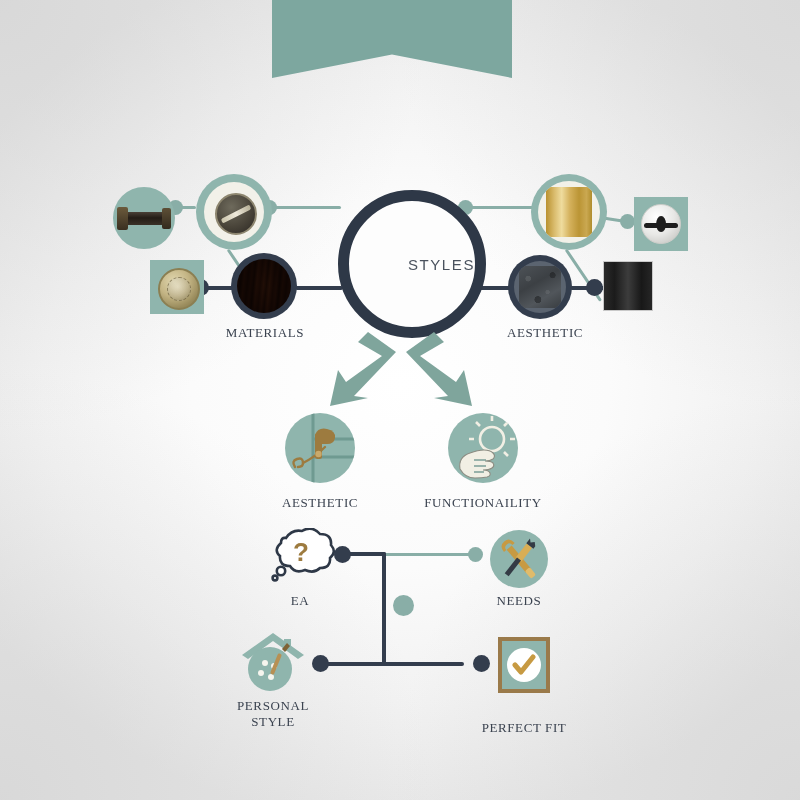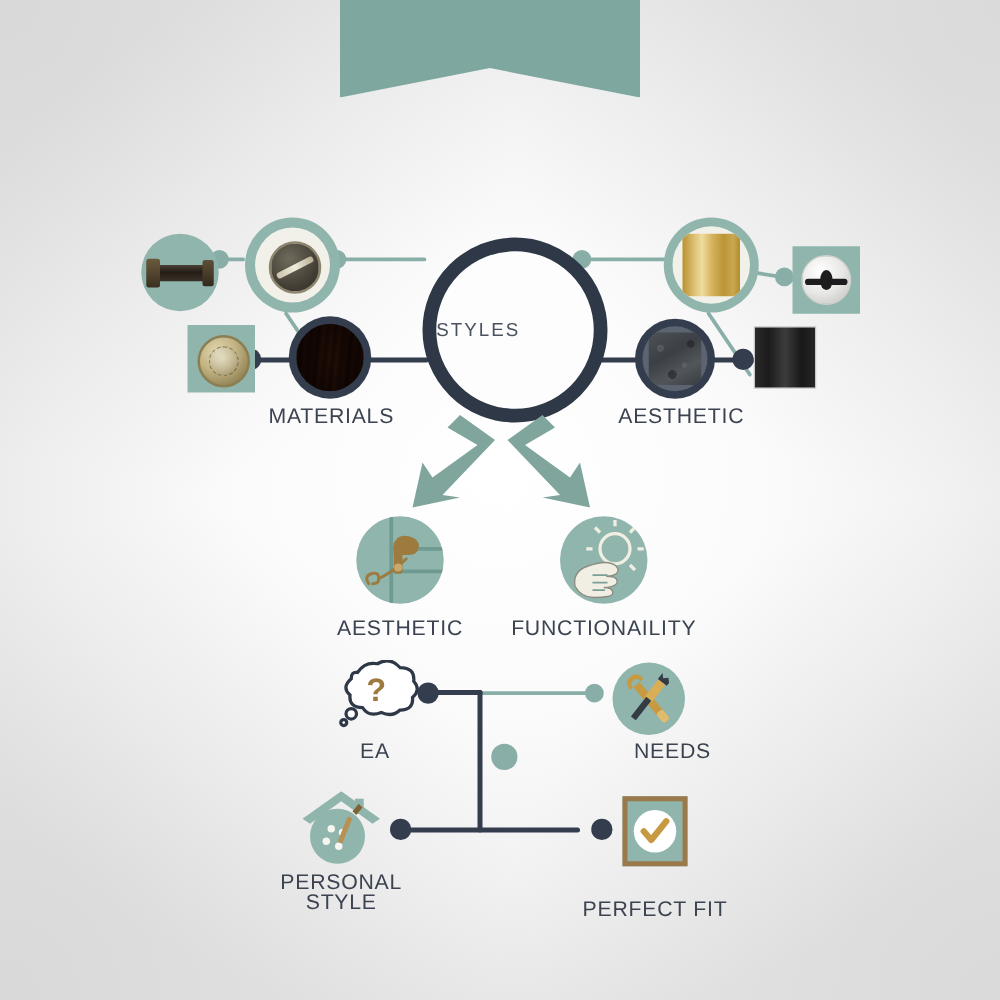--- a/index.html
+++ b/index.html
@@ -27,21 +27,21 @@
   
   .ribbon{
     left:272px;top:-6px;width:240px;height:84px;
     background:#7da79f;
     clip-path:polygon(0 0,100% 0,100% 100%,50% 72%,0 100%);
   }
 
   
   .lbl{
     color:#3b4350;letter-spacing:.6px;text-align:center;
-    font-size:17px;line-height:16px;white-space:pre-line;
+    font-size:13px;line-height:16px;white-space:pre-line;font-family:Liberation Serif, serif;
   }
 
   
   .line{background:#89aea7;height:3px;transform-origin:0 50%;border-radius:2px;}
   .line-dark{background:#333d4d;height:4px;transform-origin:0 50%;border-radius:2px;}
   .dot{border-radius:50%;}
   .dot-teal{background:#89aea7;}
   .dot-dark{background:#333d4d;}
 
   
@@ -63,21 +63,21 @@
     border-radius:50%;overflow:hidden;
     display:flex;align-items:center;justify-content:center;
     background:#5b6470;
   }
   .teal-square{background:#8fb5ad;}
 
   
   .styles-circle{
     border:11px solid #2e3847;border-radius:50%;
     background:#fdfdfd;
-    display:flex;align-items:center;justify-content:flex-start;
+    display:flex;align-items:center;justify-content:flex-end;
   }
   .styles-circle span{
     font-size:15px;letter-spacing:1.6px;color:#4a525e;
   }
 
   
   .arrow{filter:none;}
 
   
   .wood{
@@ -335,21 +335,21 @@
         <path d="M22 14 q0 -8 7 -8 q7 0 7 8 l-3 0 q0 -4 -4 -4 q-4 0 -4 4 z" fill="#c79a42"></path>
         <rect x="25.5" y="42" width="6.5" height="10" rx="2" fill="#e0bb6b"></rect>
       </g>
       <g transform="rotate(38 29 29)">
         <rect x="25.5" y="12" width="7" height="18" rx="1" fill="#d9ae55"></rect>
         <rect x="26.5" y="29" width="5" height="20" fill="#343b45"></rect>
         <path d="M25 12 l0 -6 l3 3 l3 -3 l3 3 l0 3 z" fill="#343b45"></path>
       </g>
     </svg>
   </div>
-  <div class="abs lbl" style="left:478px;top:593px;width:120px;">NEEDS</div>
+  <div class="abs lbl" style="left:459px;top:593px;width:120px;">NEEDS</div>
 
   <div class="abs" style="left:240px;top:633px;width:66px;height:60px;">
     <svg width="66" height="60" viewBox="0 0 66 60">
       <path d="M33 0 L64 22 L58 26 L33 8 L8 26 L2 22 Z" fill="#8fb5ad"></path>
       <rect x="44" y="6" width="7" height="12" fill="#8fb5ad"></rect>
       <circle cx="30" cy="36" r="22" fill="#8fb5ad"></circle>
       <path d="M28 22 q16 0 18 12 q2 10 -8 10 q-6 0 -6 5 q0 5 -6 5 q-14 0 -16 -16 q-2 -16 18 -16 z" fill="#ffffff" opacity=".0"></path>
       <g fill="#f6f5ee">
         <circle cx="25" cy="30" r="3"></circle>
           <circle cx="34" cy="33" r="3"></circle>

